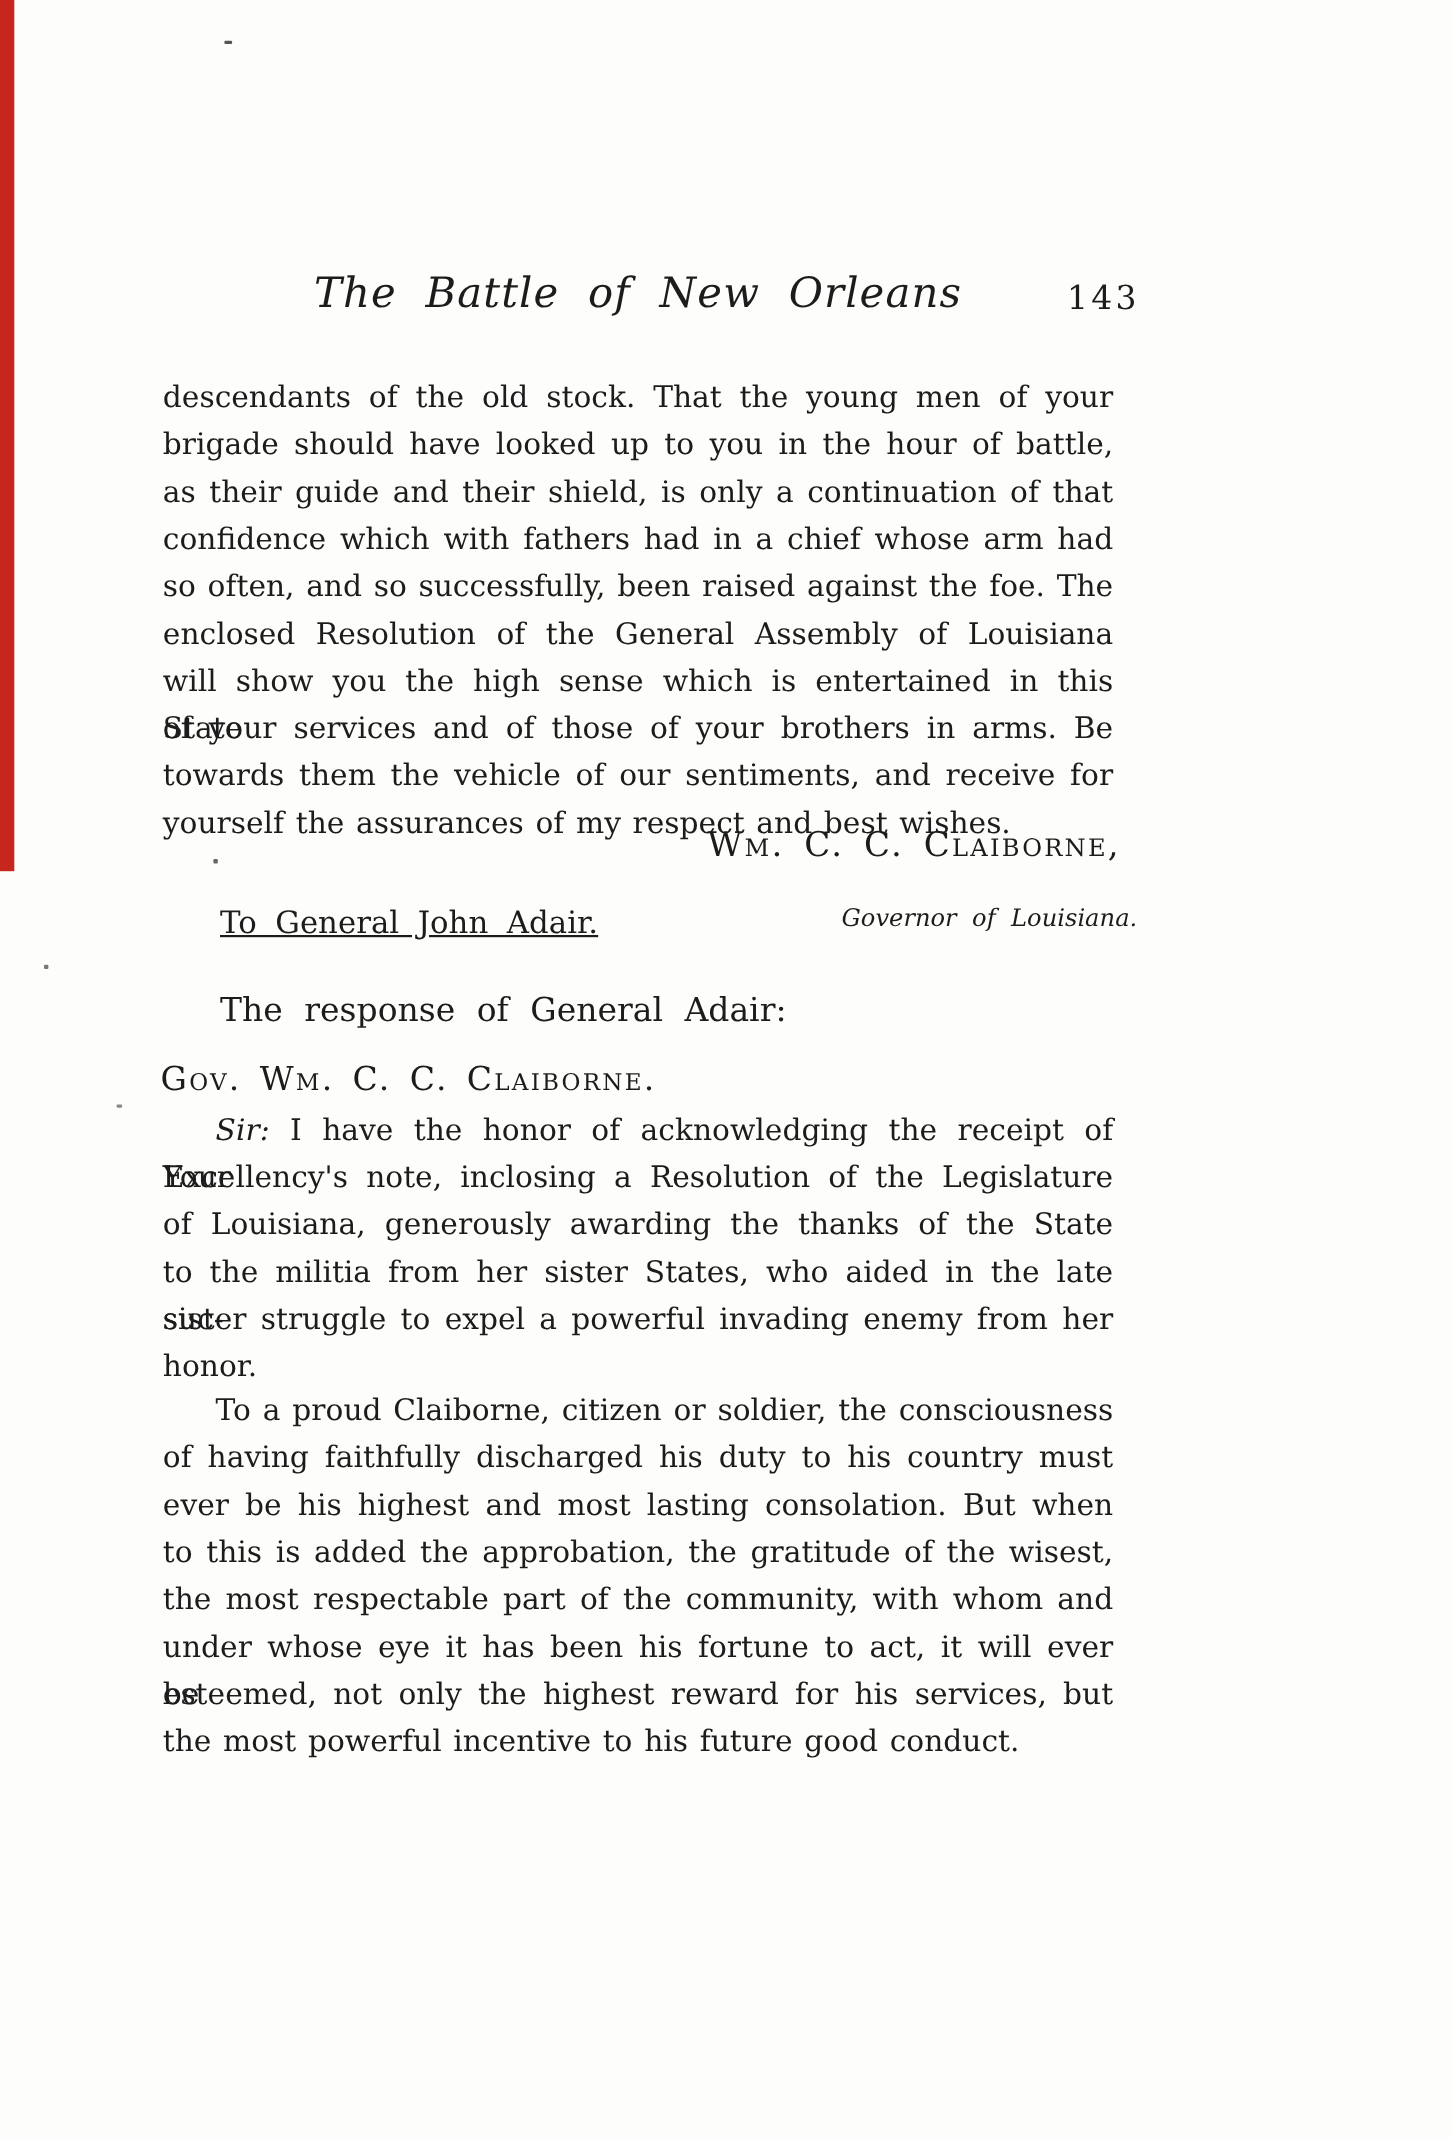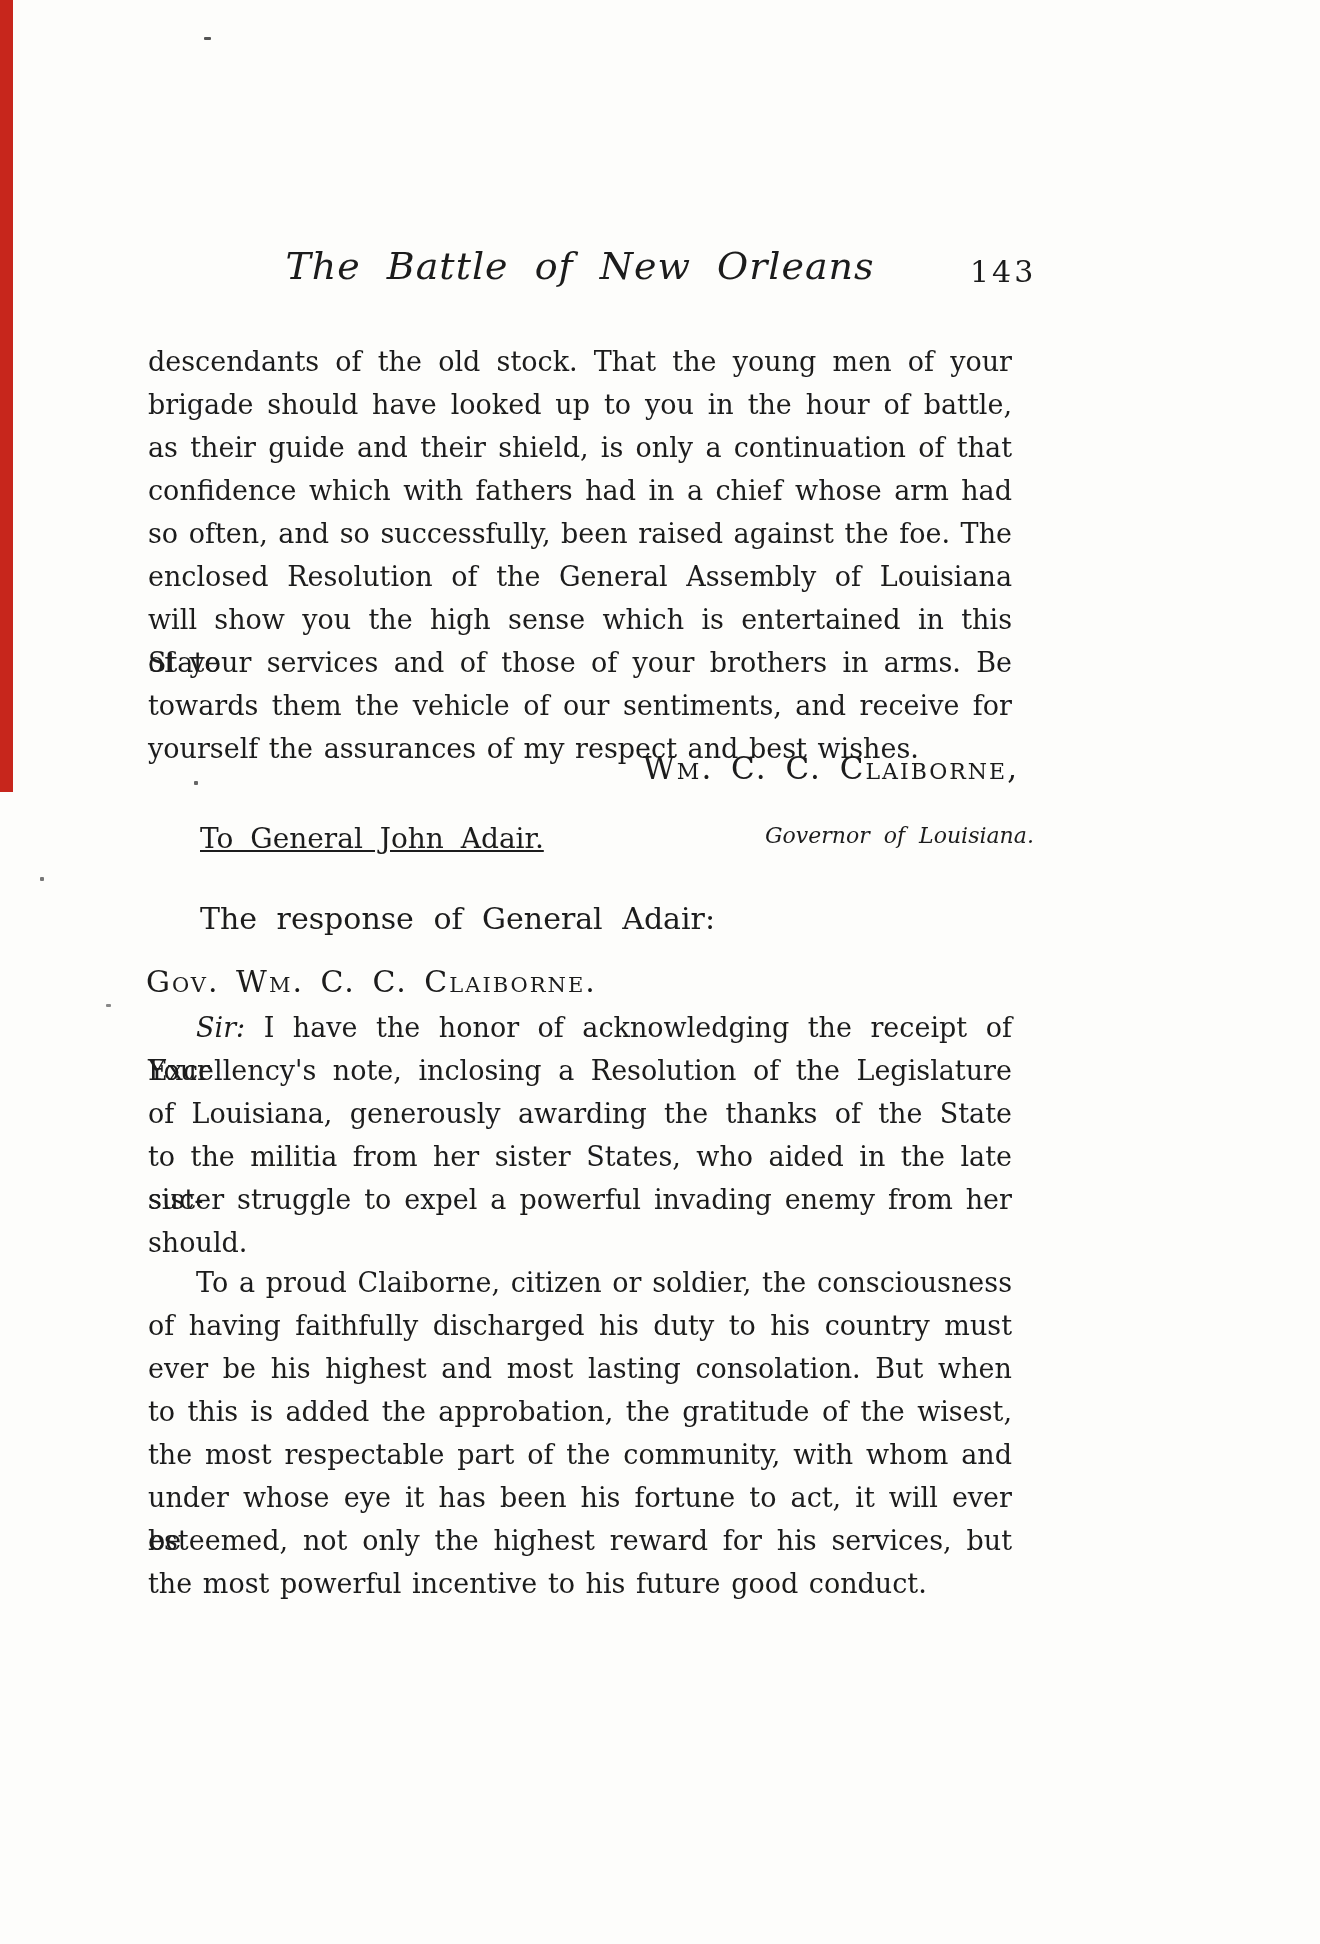--- a/index.html
+++ b/index.html
@@ -164,21 +164,21 @@
   <div class="transition">The response of General Adair:</div>
 
   <div class="salutation">Gov. Wm. C. C. Claiborne.</div>
 
   <div class="para" id="p2">
       <div class="line" style="text-indent: 48px;"><em>Sir:</em> I have the honor of acknowledging the receipt of Your</div>
       <div class="line">Excellency's note, inclosing a Resolution of the Legislature</div>
       <div class="line">of Louisiana, generously awarding the thanks of the State</div>
       <div class="line">to the militia from her sister States, who aided in the late suc-</div>
       <div class="line">sister struggle to expel a powerful invading enemy from her</div>
-      <div class="line last">should.</div>
+      <div class="line last">honor.</div>
     </div>
 
   <div class="para" id="p3">
       <div class="line" style="text-indent: 48px;">To a proud Claiborne, citizen or soldier, the consciousness</div>
       <div class="line">of having faithfully discharged his duty to his country must</div>
       <div class="line">ever be his highest and most lasting consolation. But when</div>
       <div class="line">to this is added the approbation, the gratitude of the wisest,</div>
       <div class="line">the most respectable part of the community, with whom and</div>
       <div class="line">under whose eye it has been his fortune to act, it will ever be</div>
       <div class="line">esteemed, not only the highest reward for his services, but</div>

